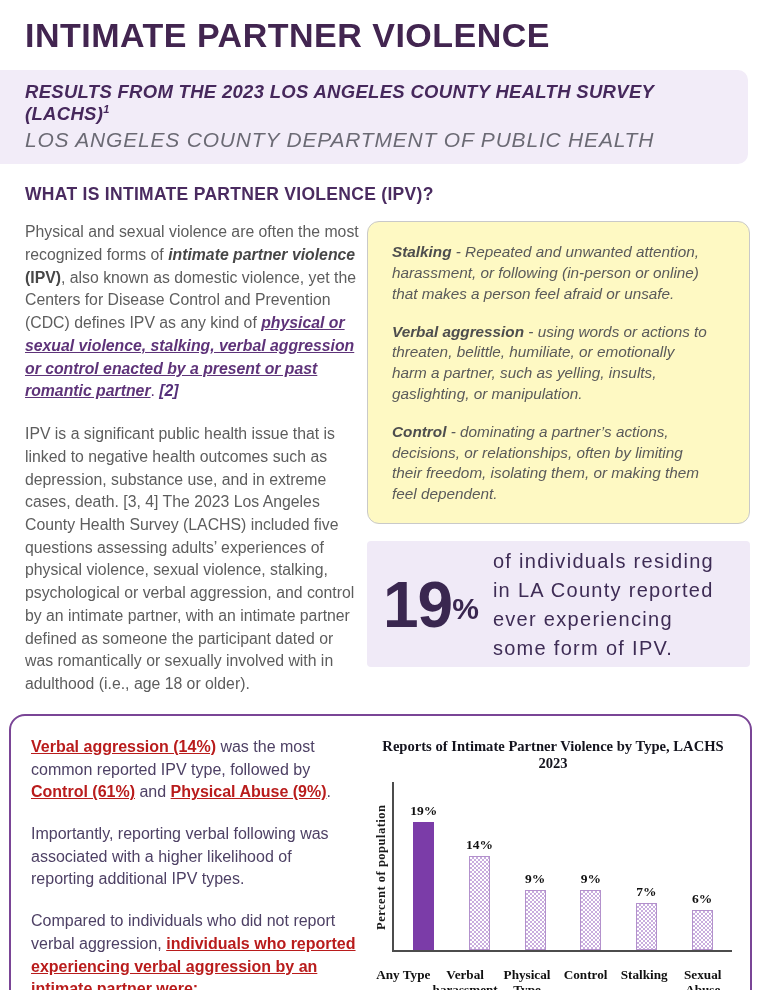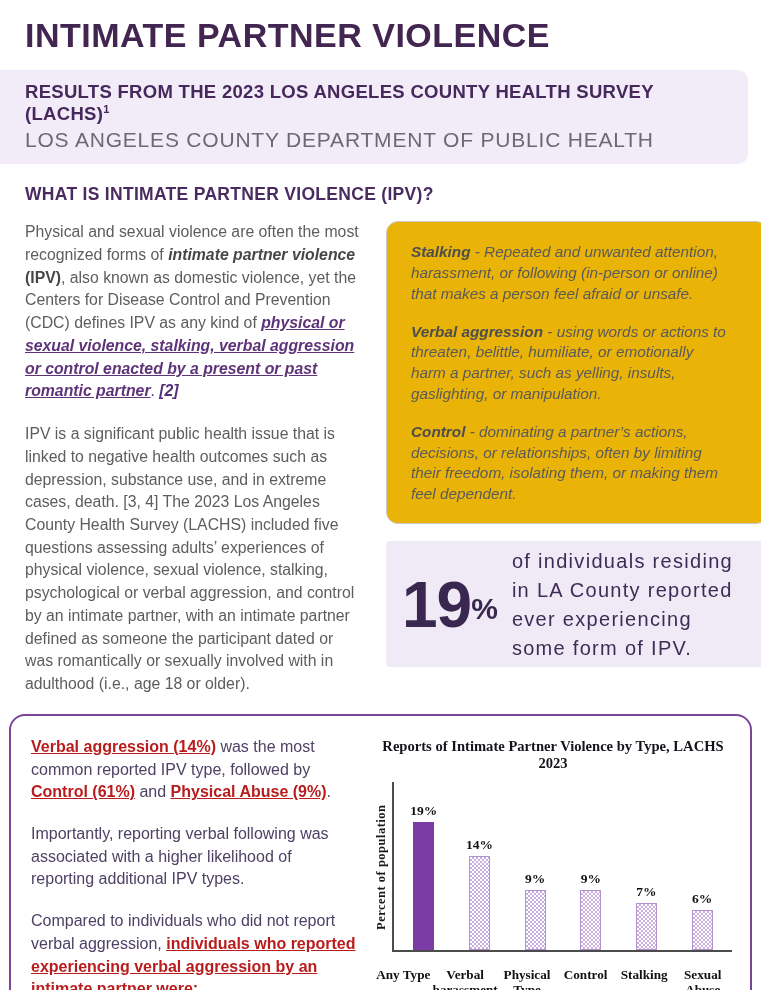--- a/index.html
+++ b/index.html
@@ -5,36 +5,36 @@
   * { margin:0; padding:0; box-sizing:border-box; }
   html,body { width:761px; height:990px; background:#fff; overflow:hidden;
     font-family:"Liberation Sans", sans-serif; }
 
   .page { position:relative; width:761px; height:990px; background:#fff; }
 
   .main-title { margin:16px 0 0 25px; font-size:34px; font-weight:800;
     color:#422550; letter-spacing:.5px; }
 
   .banner { margin-top:15px; width:748px; background:#f2ecf8;
-    border-radius:0 10px 10px 0; padding:11px 24px 12px 25px; }
+    border-radius:0 10px 10px 0; padding:11px 24px 12px 25px;font-style:italic; }
   .banner-line1 { font-size:18.5px; font-weight:800; color:#46285c; letter-spacing:.3px; }
   .banner-line1 sup { font-size:11px; font-weight:700; }
   .banner-line2 { font-size:21px; color:#6b6a74; letter-spacing:.8px; margin-top:3px; }
 
   .section-heading { margin:20px 0 0 25px; font-size:17.5px; font-weight:800;
     color:#4a2b60; letter-spacing:.3px; }
 
-  .cols { display:flex; margin:16px 11px 0 25px; gap:25px; }
+  .cols { display:flex; margin:16px 11px 0 25px; gap:6px; }
   .col-left { width:336px; flex:none; }
   .col-right { flex:1; }
 
   .body-text { font-size:15.8px; color:#5d5d5d; line-height:1.44; }
   .body-text + .body-text { margin-top:20px; }
 
-  .defs-box { border:1.5px solid #c9c9c9; border-radius:12px; background:#eab308;
+  .defs-box { border:1.5px solid #c9c9c9; border-radius:12px; background:#fef9c3;
     padding:20px 36px 18px 24px; }
   .def-item { font-style:italic; font-size:15.3px; color:#5a5a5a; line-height:1.36; }
   .def-item + .def-item { margin-top:17px; }
   .def-term { font-weight:700; color:#4e4e4e; }
 
   .stat-box { margin-top:17px; background:#f0eaf7; border-radius:4px;
     padding:16px 18px 14px 16px; display:flex; align-items:center; gap:14px; height:126px; }
   .stat-number { font-size:64px; font-weight:800; color:#3a2750; line-height:1;
     letter-spacing:-1px; white-space:nowrap; }
   .stat-number .pct { font-size:30px; font-weight:800; vertical-align:8px; letter-spacing:0; }

